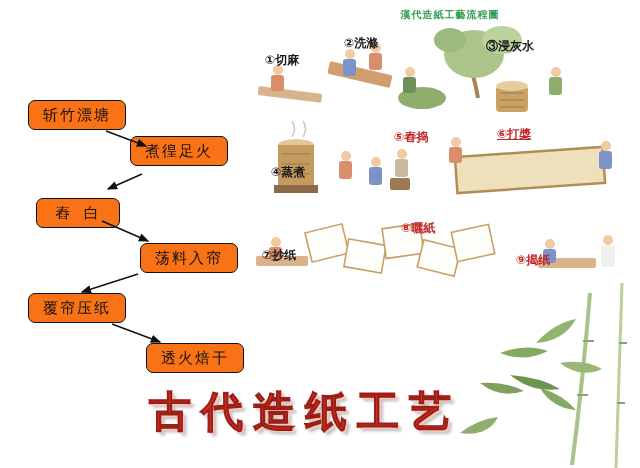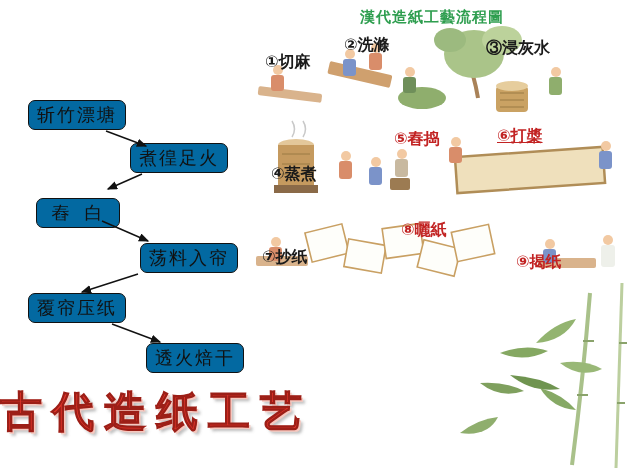--- a/index.html
+++ b/index.html
@@ -1,49 +1,49 @@
 <!DOCTYPE html>
 <html><head>
 <meta charset="utf-8">
 <style>
   html,body{margin:0;padding:0;background:#fff;}
   .slide{position:relative;width:640px;height:468px;background:#ffffff;overflow:hidden;
          font-family:"Liberation Sans","DejaVu Sans",sans-serif;}
 
   
-  .fbox{position:absolute;height:28px;border:1.6px solid #111;border-radius:7px;background:#0369a1;
+  .fbox{position:absolute;height:28px;border:1.6px solid #111;border-radius:7px;background:#f97316;
         display:flex;align-items:center;justify-content:center;
         font-family:"Liberation Serif","DejaVu Serif",serif;
-        font-size:18px;color:#111;letter-spacing:2px;white-space:pre;}
+        font-size:15px;color:#111;letter-spacing:2px;white-space:pre;}
   .arrows{position:absolute;left:0;top:0;pointer-events:none;}
 
   
   .ill{position:absolute;left:250px;top:6px;width:384px;height:280px;}
   .ill-scene{position:absolute;left:0;top:0;}
-  .ill-title{position:absolute;left:110px;top:2px;width:180px;
-             font-size:15px;font-weight:bold;color:#2e9e4f;letter-spacing:1px;}
-  .ill-label{position:absolute;font-size:16px;font-weight:bold;color:#1a1a1a;white-space:nowrap;}
+  .ill-title{position:absolute;left:110px;top:2px;width:180px;text-align:center;
+             font-size:10px;font-weight:bold;color:#2e9e4f;letter-spacing:1px;}
+  .ill-label{position:absolute;font-size:12px;font-weight:bold;color:#1a1a1a;white-space:nowrap;}
 
   
-  .main-title{position:absolute;left:0;top:384px;width:610px;
+  .main-title{position:absolute;left:0;top:384px;width:610px;text-align:center;
               font-size:42px;font-weight:bold;letter-spacing:10px;color:#e5352b;
               -webkit-text-stroke:1px #9c1f17;
               text-shadow:2px 2px 0 #f7c8bf, 4px 4px 3px rgba(110,110,110,.45);}
 
   .bamboo{position:absolute;right:0;bottom:0;}
 </style>
 </head>
 <body>
 
 <div class="slide">
 
   <div class="fbox" style="left:28px;top:100px;width:96px;">
     <span>斩竹漂塘</span>
   </div>
-  <div class="fbox" style="left:130px;top:143px;width:96px;">
+  <div class="fbox" style="left:130px;top:136px;width:96px;">
     <span>煮徨足火</span>
   </div>
   <div class="fbox" style="left:36px;top:198px;width:82px;">
     <span>舂  白</span>
   </div>
   <div class="fbox" style="left:140px;top:243px;width:96px;">
     <span>荡料入帘</span>
   </div>
   <div class="fbox" style="left:28px;top:293px;width:96px;justify-content:center;">
     <span>覆帘压纸</span>

